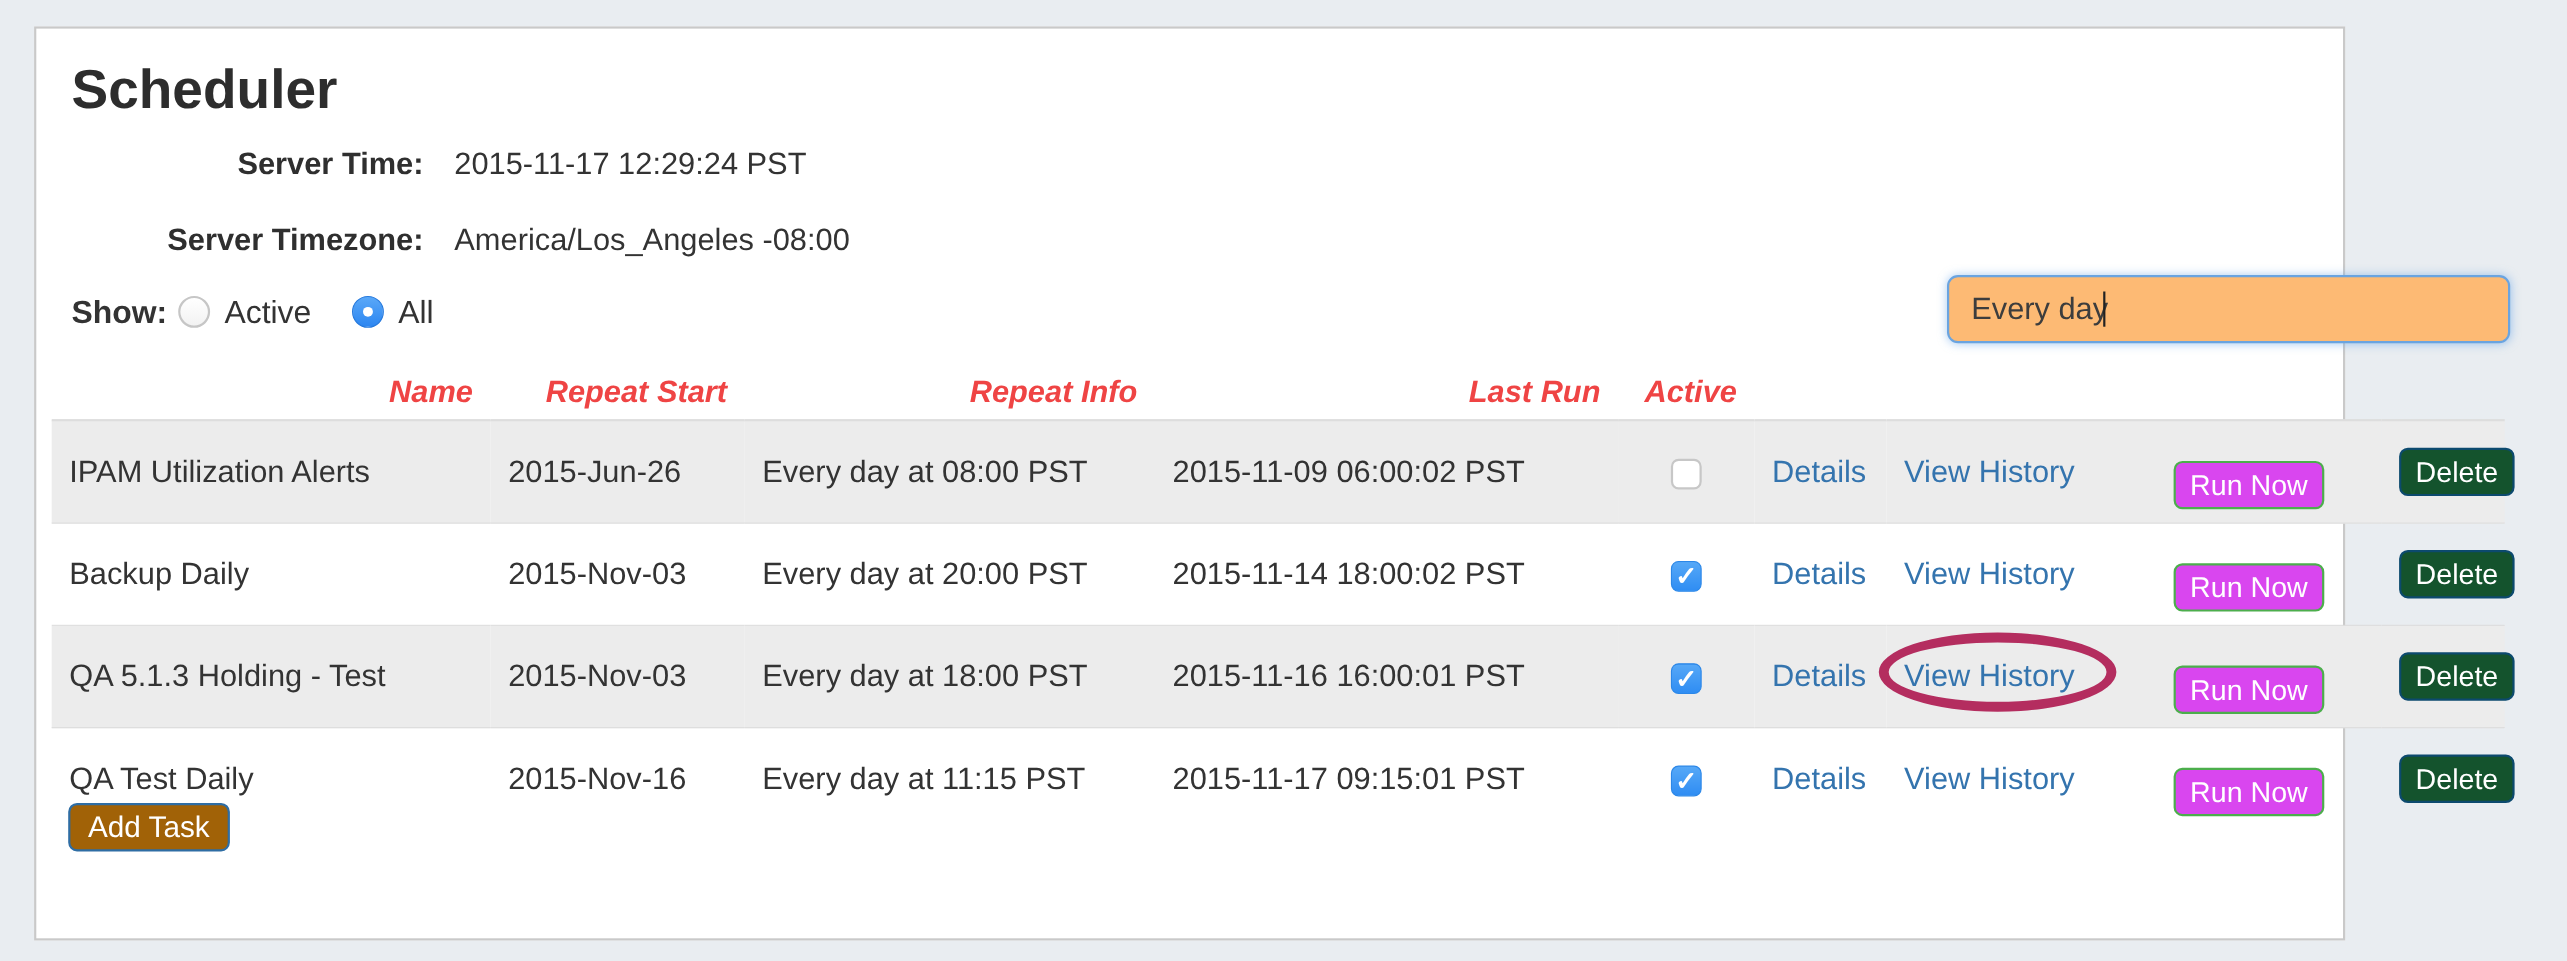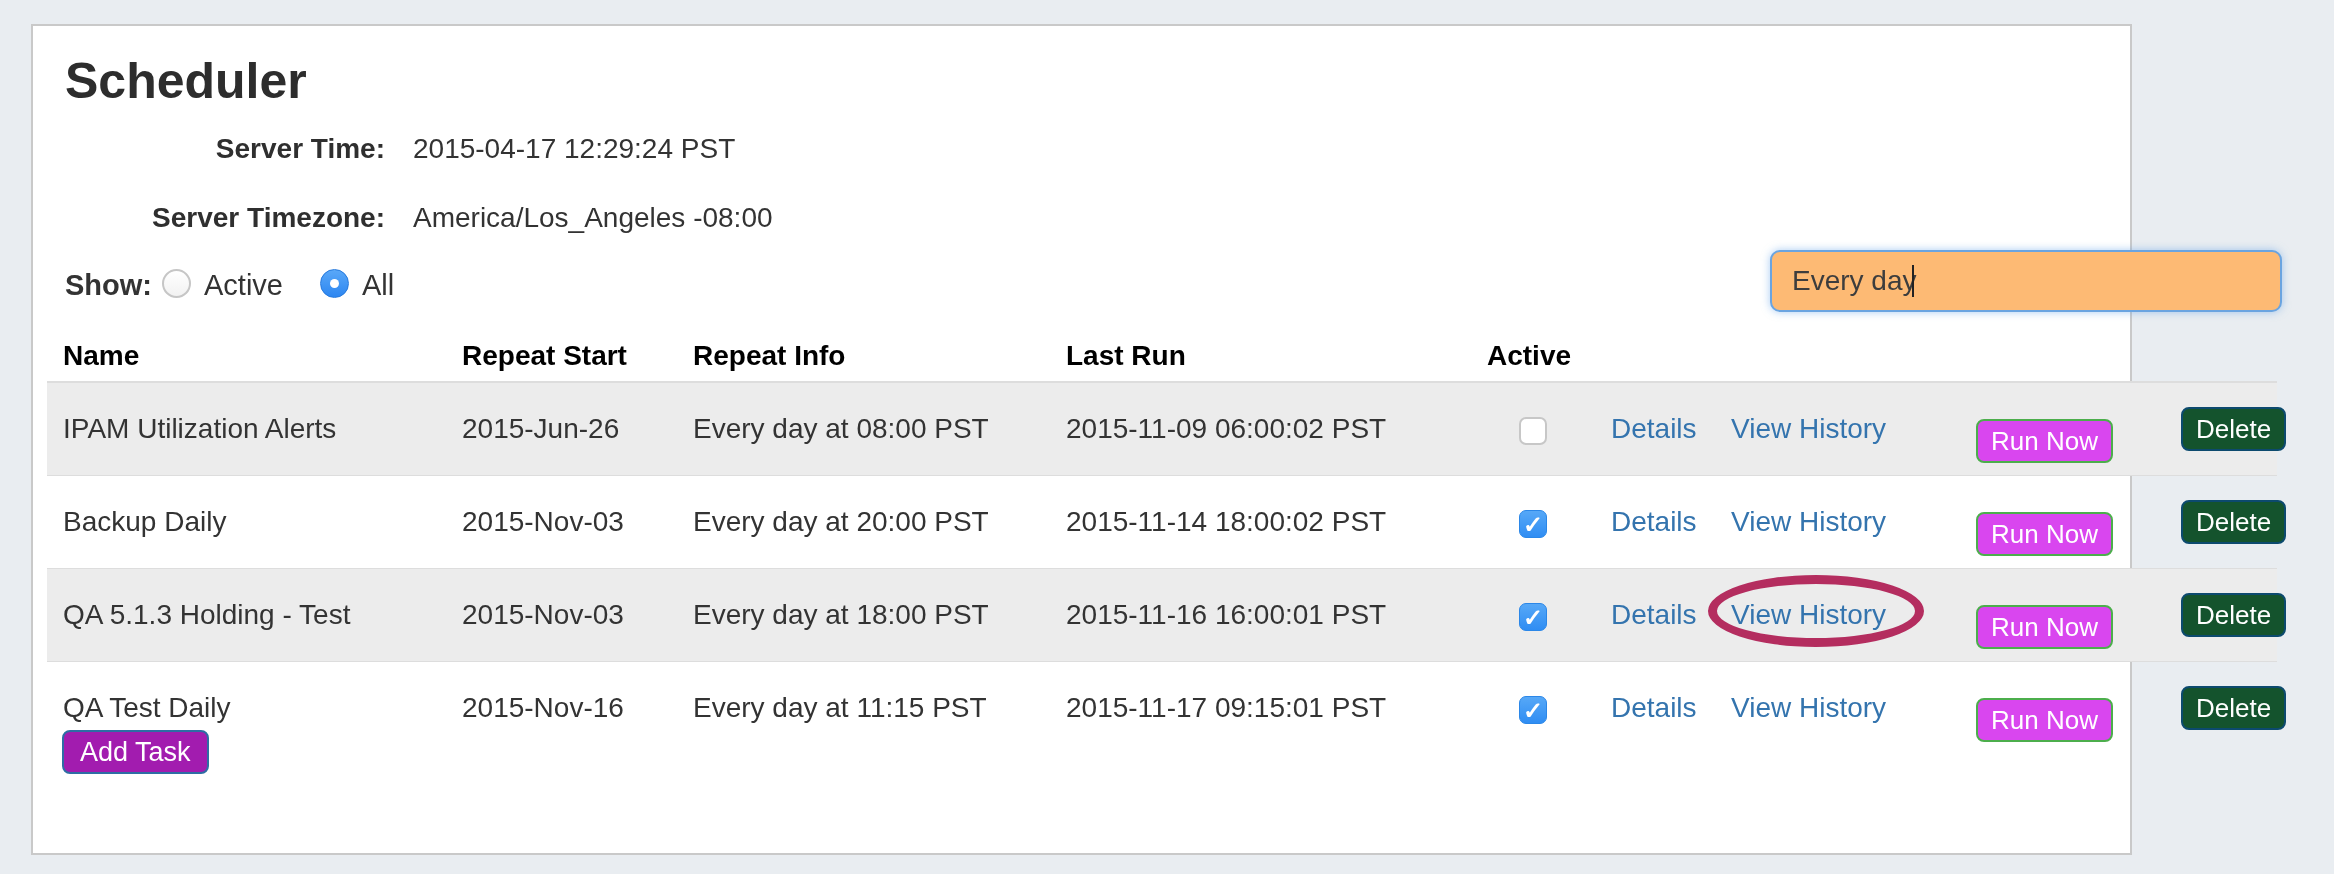--- a/index.html
+++ b/index.html
@@ -77,23 +77,24 @@
     width: 2px; height: 32px; background: #222;
   }
   
   table.sched {
     position: absolute; left: 14px; top: 305px;
     width: 2230px;
     border-collapse: collapse; table-layout: fixed;
     font-size: 28px;
   }
   table.sched th {
-    text-align: left; font-weight: 700; color: #000000;
+    text-align: right; font-weight: 700; color: #ef4444;
     padding: 9px 16px; border-bottom: 2px solid #dddddd;
     white-space: nowrap;
+    font-style: italic;
   }
   table.sched td {
     padding: 12px 16px; border-top: 1px solid #dddddd;
     vertical-align: middle; white-space: nowrap;
     color: #333;
   }
   table.sched tbody tr:nth-child(odd) td { background: #ececec; }
   td.c-active, th.c-active-h { text-align: center; }
   td.c-active { padding-left: 0; padding-right: 0; }
   th.c-active-h { text-align: left; }
@@ -122,21 +123,21 @@
   .btn {
     font-family: "Liberation Sans", sans-serif;
     font-size: 26px; color: #ffffff;
     padding: 5px 13px; border-radius: 8px;
     cursor: pointer; line-height: 30px;
   }
   .btn-run { background: #d946ef; border: 2px solid #4cae4c; margin-top: 24px; }
   .btn-del { background: #14532d; border: 2px solid #0c4a6e; }
   .btn-add {
     position: absolute; left: 29px; top: 704px;
-    background: #a21caf; border: 2px solid #2e6da4;
+    background: #a16207; border: 2px solid #2e6da4;
     font-size: 27px; padding: 5px 16px;
   }
   
   .annotation-ellipse {
     position: absolute; left: 1675px; top: 549px;
     width: 216px; height: 72px;
     border: 9px solid #b42d5f;
     border-radius: 50%;
     pointer-events: none;
     z-index: 10;
@@ -144,21 +145,21 @@
 </style>
 </head>
 <body>
 
 <div class="card">
 
   <h1 class="page-title">Scheduler</h1>
 
   <div class="server-info">
     <div class="lbl">Server Time:</div>
-    <div class="val">2015-04-17 12:29:24 PST</div>
+    <div class="val">2015-11-17 12:29:24 PST</div>
     <div class="lbl">Server Timezone:</div>
     <div class="val">America/Los_Angeles -08:00</div>
   </div>
 
   <div class="show-row">
     <span class="show-label">Show:</span>
     <span class="radio"></span>
     <span class="radio-label">Active</span>
     <span class="radio gap1 checked"></span>
     <span class="radio-label">All</span>

